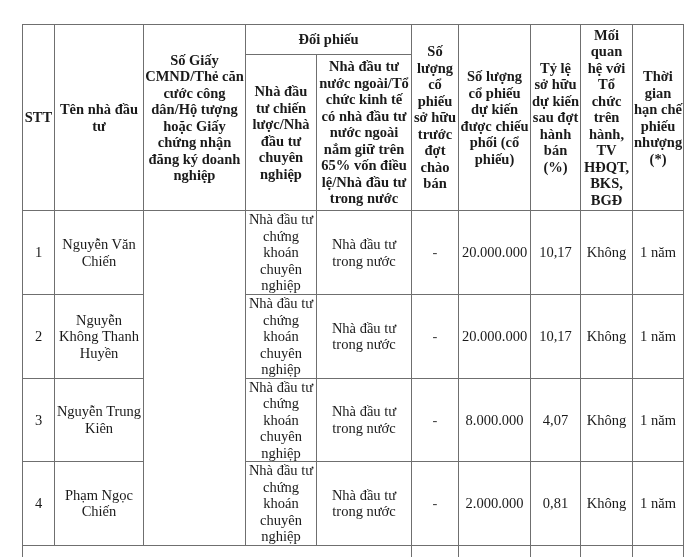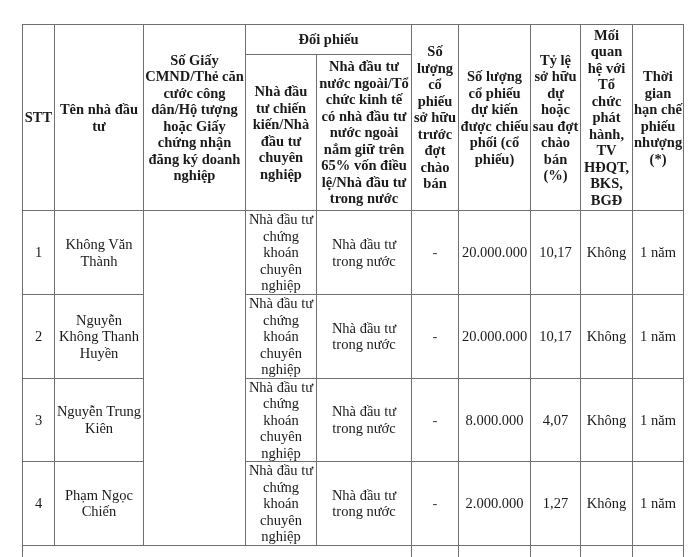--- a/index.html
+++ b/index.html
@@ -38,33 +38,33 @@
     <col style="width:51px">
   </colgroup>
   <thead>
     <tr class="hdr-top">
       <th rowspan="2">STT</th>
       <th rowspan="2">Tên nhà đầu tư</th>
       <th rowspan="2">Số Giấy CMND/Thẻ căn cước công dân/Hộ tượng hoặc Giấy chứng nhận đăng ký doanh nghiệp</th>
       <th colspan="2">Đối phiếu</th>
       <th rowspan="2">Số lượng cổ phiếu sở hữu trước đợt chào bán</th>
       <th rowspan="2">Số lượng cổ phiếu dự kiến được chiếu phối (cổ phiếu)</th>
-      <th rowspan="2">Tỷ lệ sở hữu dự hoặc sau đợt chào bán (%)</th>
-      <th rowspan="2">Mối quan hệ với Tổ chức phát hành, TV HĐQT, BKS, BGĐ</th>
+      <th rowspan="2">Tỷ lệ sở hữu dự kiến sau đợt hành bán (%)</th>
+      <th rowspan="2">Mối quan hệ với Tổ chức trên hành, TV HĐQT, BKS, BGĐ</th>
       <th rowspan="2">Thời gian hạn chế phiếu nhượng (*)</th>
     </tr>
     <tr class="hdr-sub">
-      <th>Nhà đầu tư chiến kiến/Nhà đầu tư chuyên nghiệp</th>
+      <th>Nhà đầu tư chiến lược/Nhà đầu tư chuyên nghiệp</th>
       <th>Nhà đầu tư nước ngoài/Tổ chức kinh tế có nhà đầu tư nước ngoài nắm giữ trên 65% vốn điều lệ/Nhà đầu tư trong nước</th>
     </tr>
   </thead>
   <tbody>
     <tr class="r1">
       <td>1</td>
-      <td>Không Văn Thành</td>
+      <td>Nguyễn Văn Chiến</td>
       <td rowspan="4" class="cmnd"></td>
       <td>Nhà đầu tư chứng khoán chuyên nghiệp</td>
       <td>Nhà đầu tư trong nước</td>
       <td class="dash">-</td>
       <td>20.000.000</td>
       <td>10,17</td>
       <td>Không</td>
       <td>1 năm</td>
     </tr>
     <tr class="r2">
@@ -89,21 +89,21 @@
       <td>Không</td>
       <td>1 năm</td>
     </tr>
     <tr class="r4">
       <td>4</td>
       <td>Phạm Ngọc Chiến</td>
       <td>Nhà đầu tư chứng khoán chuyên nghiệp</td>
       <td>Nhà đầu tư trong nước</td>
       <td class="dash">-</td>
       <td>2.000.000</td>
-      <td>1,27</td>
+      <td>0,81</td>
       <td>Không</td>
       <td>1 năm</td>
     </tr>
     <tr class="rt">
       <td colspan="5" class="bold">Tổng cộng</td>
       <td class="bold">-</td>
       <td class="bold">50.000.000</td>
       <td class="bold">25,43</td>
       <td></td>
       <td></td>

